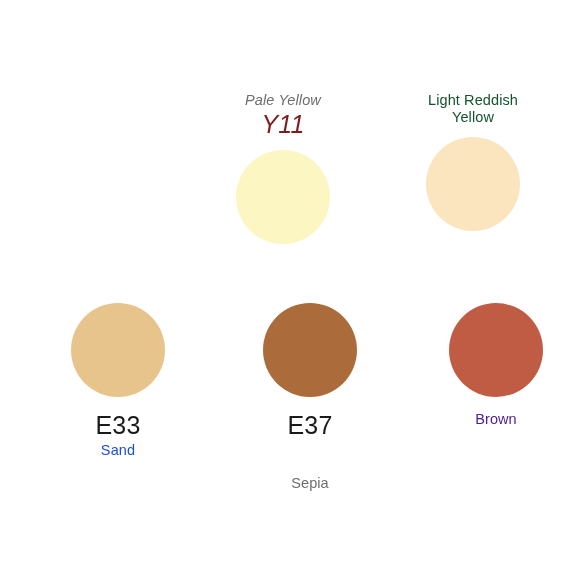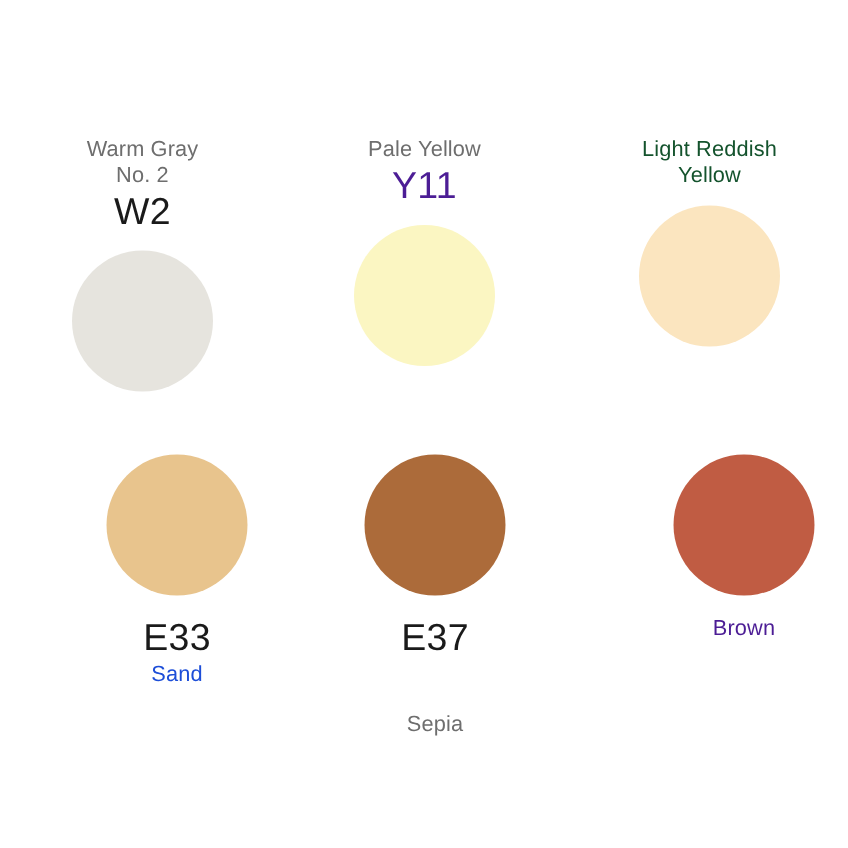--- a/index.html
+++ b/index.html
@@ -38,27 +38,27 @@
     position: absolute;
     width: 190px;
     display: flex;
     flex-direction: column;
     align-items: center;
   }
 
   
   .row-top { top: 92px; }
   .row-top.col-1 { left: 0px; }
-  .row-top.col-2 { left: 188px; }
+  .row-top.col-2 { left: 188px; font-style: italic; }
   .row-top.col-3 { left: 378px; }
 
   
   .row-bottom { top: 303px; padding-left: 46px; }
   .row-bottom.col-1 { left: 0px; }
-  .row-bottom.col-2 { left: 172px; }
+  .row-bottom.col-2 { left: 192px; }
   .row-bottom.col-3 { left: 378px; }
 
   .color-name {
     font-size: 14.5px;
     line-height: 17px;
     color: #6e6e6e;
     text-align: center;
     letter-spacing: 0.1px;
     white-space: pre-line;
     font-weight: 400;
@@ -85,30 +85,24 @@
   .row-bottom .swatch-circle { margin-bottom: 14px; }
   .row-bottom .color-code { margin-bottom: 2px; }
   .row-top .color-code { margin-top: 1px; }
 </style>
 </head>
 <body style="background: rgb(255, 255, 255);">
 
 <div class="swatch-sheet">
   <div class="swatch-grid">
 
-    <div class="swatch-cell row-top col-1">
-      <div class="color-name" style="color: rgb(110, 110, 110);">Warm Gray
-No. 2</div>
-      <div class="color-code" style="color: rgb(26, 26, 26);">W2</div>
-      <div class="swatch-circle" style="background-color: rgb(230, 228, 222);"></div>
-    </div>
 
     <div class="swatch-cell row-top col-2">
       <div class="color-name" style="color: rgb(110, 110, 110);">Pale Yellow</div>
-      <div class="color-code" style="color: #4c1d95;">Y11</div>
+      <div class="color-code" style="color: #7f1d1d;">Y11</div>
       <div class="swatch-circle" style="background-color: rgb(251, 246, 194);"></div>
     </div>
 
     <div class="swatch-cell row-top col-3">
       <div class="color-name" style="color: #14532d;">Light Reddish
 Yellow</div>
       <div class="swatch-circle" style="background-color: rgb(251, 229, 191);"></div>
     </div>
 
     <div class="swatch-cell row-bottom col-1">

